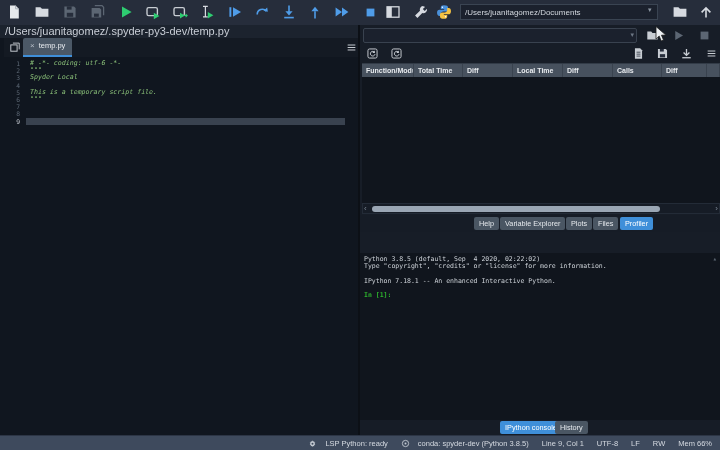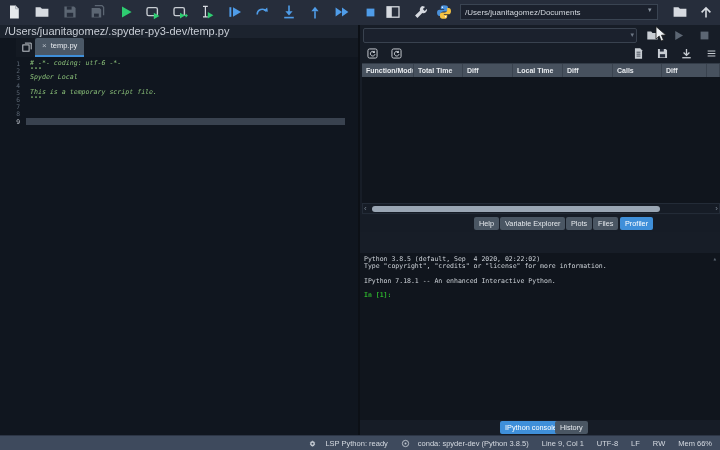--- a/index.html
+++ b/index.html
@@ -17,21 +17,21 @@
   .tbi.dis{color:#5c6673;}
   #wd-combo{position:absolute;left:460px;top:4px;width:198px;height:16px;background:#1b212d;
     border:1px solid #3a4452;border-radius:0;color:#d2d7de;font-size:8px;line-height:15px;
     padding:0 4px;box-sizing:border-box;white-space:nowrap;overflow:hidden;}
   #wd-arrow{position:absolute;left:648px;top:6px;color:#8b95a1;font-size:7px;}
 
   
   #editor-pane{left:0;top:25px;width:358px;height:410px;background:#10161f;}
   #breadcrumb{left:0;top:0;width:358px;height:13px;background:#1c232e;color:#c9ced6;
     font-size:11px;line-height:13px;padding-left:5px;box-sizing:border-box;}
-  #ed-tabbar{left:16px;top:13px;width:358px;height:19px;background:#141a23;}
+  #ed-tabbar{left:4px;top:13px;width:358px;height:19px;background:#141a23;}
   .tab{position:absolute;height:17px;background:#4b5866;border-bottom:2px solid #3f8fd9;
     border-radius:2px 2px 0 0;color:#e8ebef;font-size:7.5px;line-height:16px;padding:0 7px;}
   .tab .x{color:#b7bec7;margin-right:4px;font-size:8px;}
   #ed-body{left:0;top:32px;width:358px;height:378px;background:#10161f;}
   .ed-line{position:relative;height:7.2px;line-height:7.2px;font-family:"DejaVu Sans Mono",monospace;}
   .ed-line .ln{position:absolute;left:0;top:0;width:20px;text-align:right;color:#5d6875;
     font-size:6.3px;z-index:2;}
   .ed-line .code{position:absolute;left:30px;top:0;color:#8cc37a;font-style:italic;
     font-size:6.6px;white-space:pre;z-index:2;}
   .ed-line.cur::after{content:"";position:absolute;left:26px;right:13px;top:0;bottom:0;

